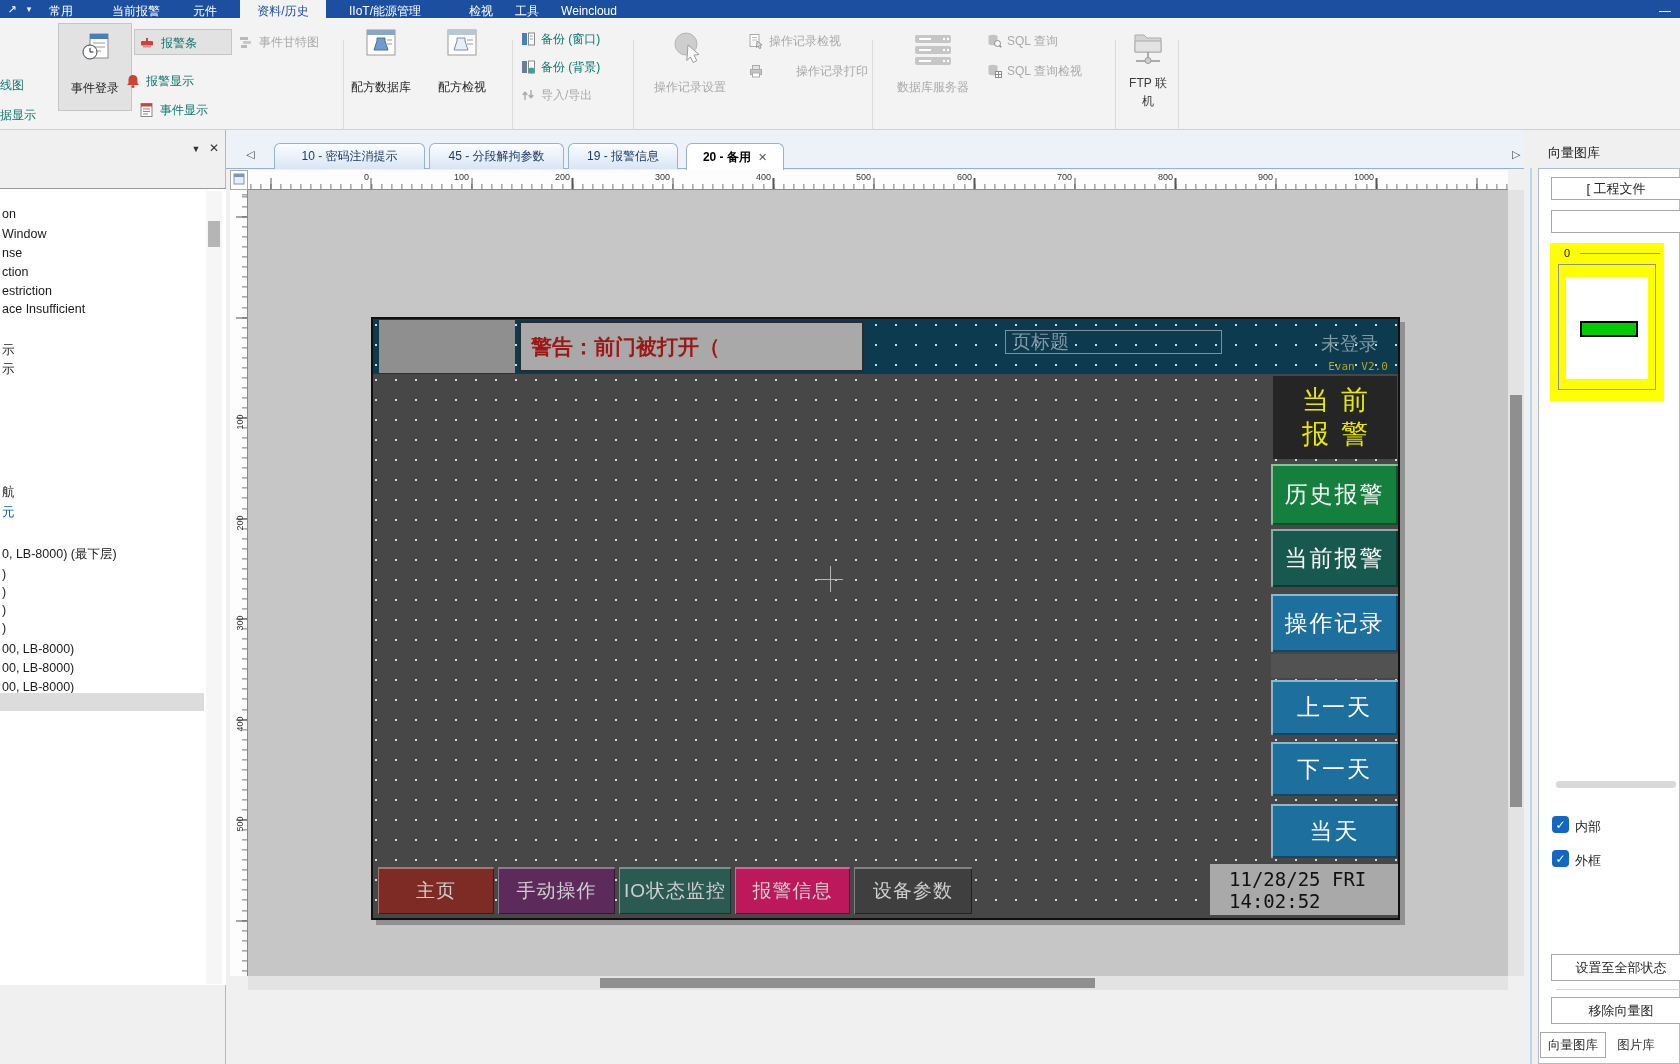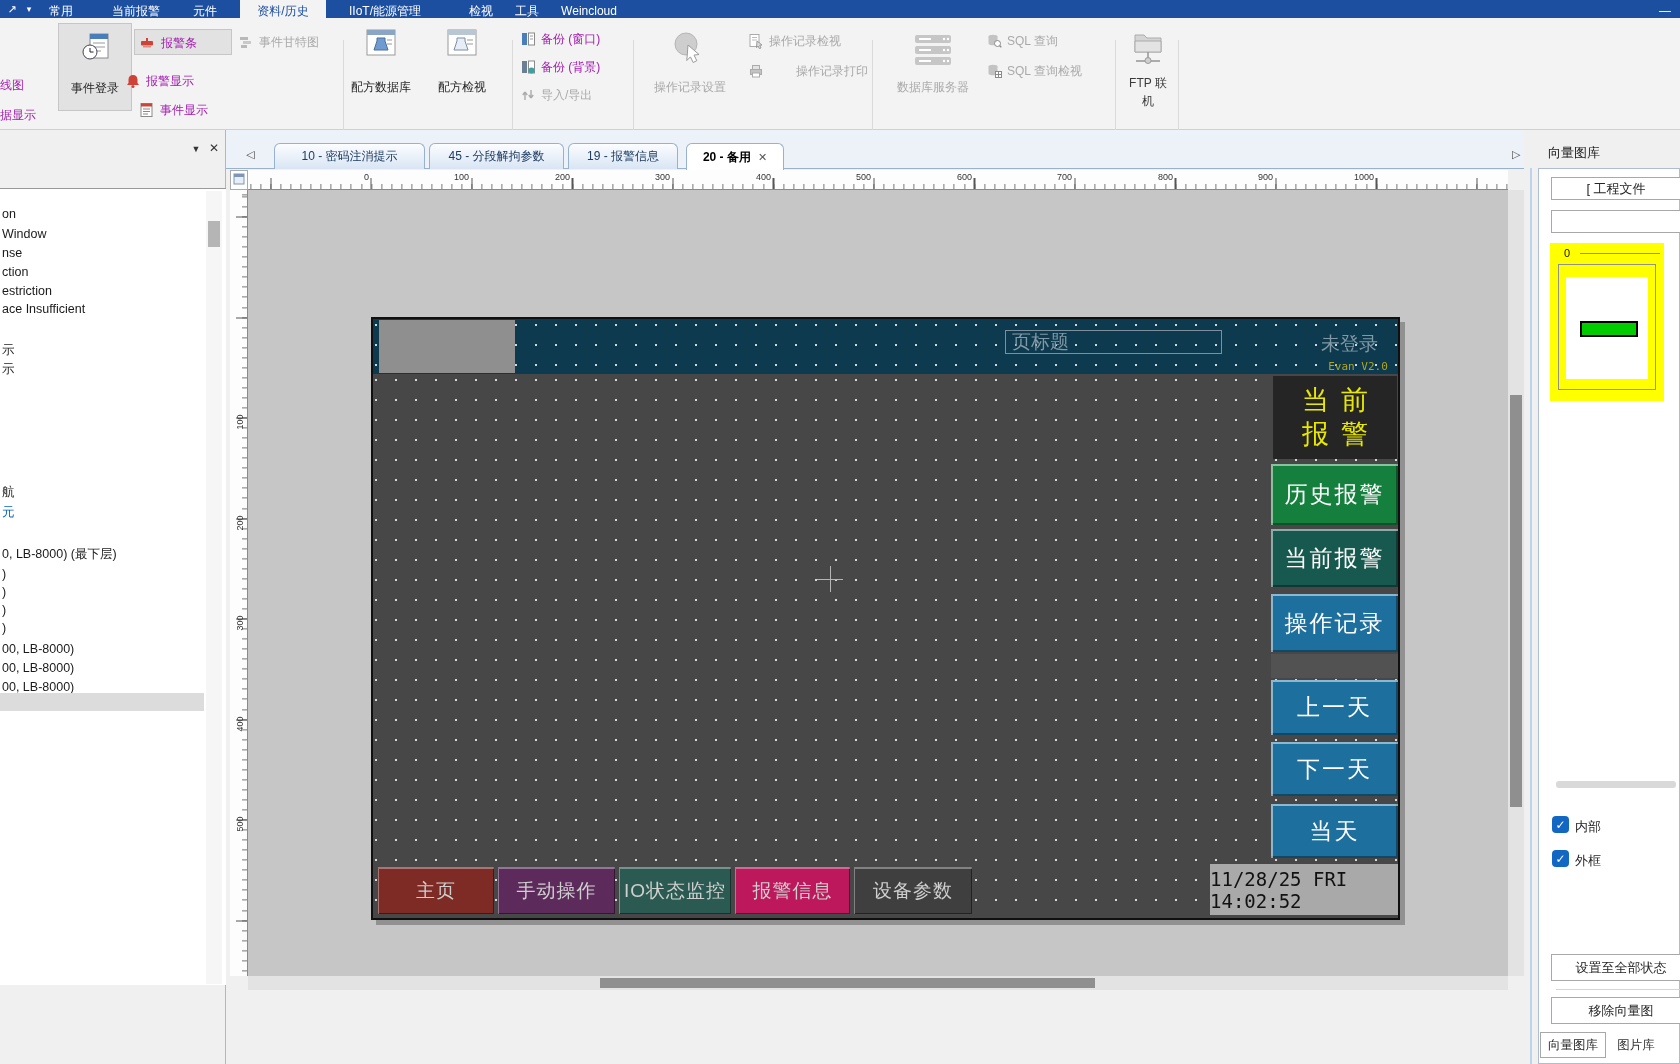--- a/index.html
+++ b/index.html
@@ -10,21 +10,21 @@
   .flexc { display:flex; align-items:center; justify-content:center; }
   .flexl { display:flex; align-items:center; }
 
   
   #titlebar { position:absolute; left:0; top:0; width:1680px; height:18px; background:#1d4fa0; color:#fff; font-size:12px; }
   .menu-item { position:absolute; top:0; height:22px; display:flex; align-items:center; justify-content:center; color:#fff; cursor:default; }
   .menu-active { background:#f3f3f3; color:#1d4fa0; }
 
   
   #ribbon { position:absolute; left:0; top:18px; width:1680px; height:112px; background:#f3f3f3; border-bottom:1px solid #d0d0d0; }
-  .rsm { position:absolute; height:22px; display:flex; align-items:center; gap:5px; font-size:12px; color:#a21caf; white-space:nowrap; }
+  .rsm { position:absolute; height:22px; display:flex; align-items:center; gap:5px; font-size:12px; color:#0f766e; white-space:nowrap; }
   .rsm.dis, .dis { color:#a9a9a9; }
   .rbig-lbl { position:absolute; font-size:12px; text-align:center; white-space:nowrap; }
   .rgrp { position:absolute; top:114px; height:14px; font-size:12px; color:#6b6b6b; text-align:center; }
   .rsep { position:absolute; top:22px; height:104px; width:1px; background:#dadada; }
   .selbox { background:#e2e2e2; border:1px solid #c6c6c6; }
   .icn { flex:none; display:block; }
 
   
   .tab { position:absolute; top:143px; height:26px; border:1px solid #97b1d1; border-bottom:none; border-radius:6px 6px 0 0;
          background:linear-gradient(#fbfdff,#d9e5f4); font-size:12px; color:#1e3c64; display:flex; align-items:center; justify-content:center; z-index:2; }
@@ -344,20 +344,23 @@
     <div class="abs" style="left:2px;top:205px;width:12px;height:412px;background:#8f8f8f;"></div>
   </div>
   <div class="abs" style="left:248px;top:976px;width:1260px;height:14px;background:#e3e3e3;">
     <div class="abs" style="left:352px;top:2px;width:495px;height:10px;background:#8f8f8f;"></div>
   </div>
 
   <div id="page">
 
     <div class="abs dots" style="left: 0px; top: 0px; width: 1025px; height: 55px; background-color: rgb(13, 58, 78);"></div>
     <div class="abs" style="left:6px;top:1px;width:136px;height:53px;background:#8f8f8f;"></div>
+    <div class="abs flexl" style="left:146px;top:2px;width:345px;height:51px;background:#a9a9a9;border:2px solid #2b2b2b;font-size:21px;font-weight:bold;padding-left:10px;">
+      <span style="color:#9c1818;">警告：前门被打开（</span>
+    </div>
     <div class="abs flexl" style="left:632px;top:11px;width:217px;height:24px;border:1px solid #7d8f9c;color:#8299a6;font-size:19px;padding-left:6px;">
       <span>页标题</span>
     </div>
     <div class="abs" style="left:948px;top:12px;color:#8299a6;font-size:19px;">未登录</div>
     <div class="abs" style="left:946px;top:41px;width:78px;color:#b3a51b;font-size:11px;font-family:'DejaVu Sans Mono',monospace;text-align:center;">Evan  V2.0</div>
 
     <div class="abs dots" style="left: 0px; top: 55px; width: 1025px; height: 544px; background-color: rgb(71, 71, 71);"></div>
 
     <div class="abs" style="left:444px;top:260px;width:26px;height:1px;background:#b5b5b5;"></div>
     <div class="abs" style="left:457px;top:247px;width:1px;height:26px;background:#b5b5b5;"></div>
@@ -396,21 +399,21 @@
     <div class="nav-btn" style="left: 246px; width: 112px; background-color: rgb(42, 90, 82);">
         <span>IO状态监控</span>
       </div>
     <div class="nav-btn" style="left: 362px; width: 115px; background-color: #be185d;">
         <span>报警信息</span>
       </div>
     <div class="nav-btn" style="left: 481px; width: 118px; background-color: rgb(63, 63, 63);">
         <span>设备参数</span>
       </div>
 
-    <div class="abs flexc" style="left:837px;top:545px;width:188px;height:51px;background:#a9a9a9;color:#111;font-size:19px;font-family:'DejaVu Sans Mono',monospace;">
+    <div class="abs flexc" style="left:837px;top:545px;width:188px;height:51px;background:#a9a9a9;color:#111;font-size:19px;font-family:'DejaVu Sans Mono',monospace;padding-left:19px;">
       <span>11/28/25 FRI 14:02:52</span>
     </div>
   </div>
 
   <div class="abs" style="left:1524px;top:130px;width:156px;height:934px;background:#f0f0f0;"></div>
   <div class="abs" style="left:1548px;top:144px;font-size:13px;color:#1a1a1a;">向量图库</div>
   <div class="abs" style="left:1530px;top:168px;width:2px;height:896px;background:#bcd3ea;"></div>
   <div class="abs" style="left:1538px;top:168px;width:142px;height:896px;background:#fff;border:1px solid #aebdd4;"></div>
 
   <div class="abs panel-btn" style="left:1551px;top:177px;width:130px;height:23px;">

